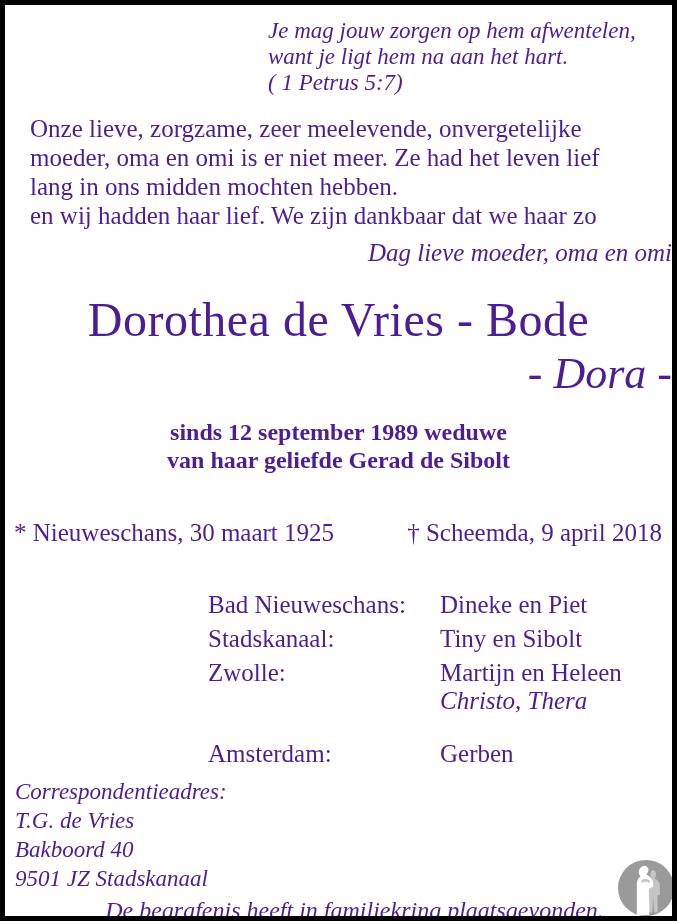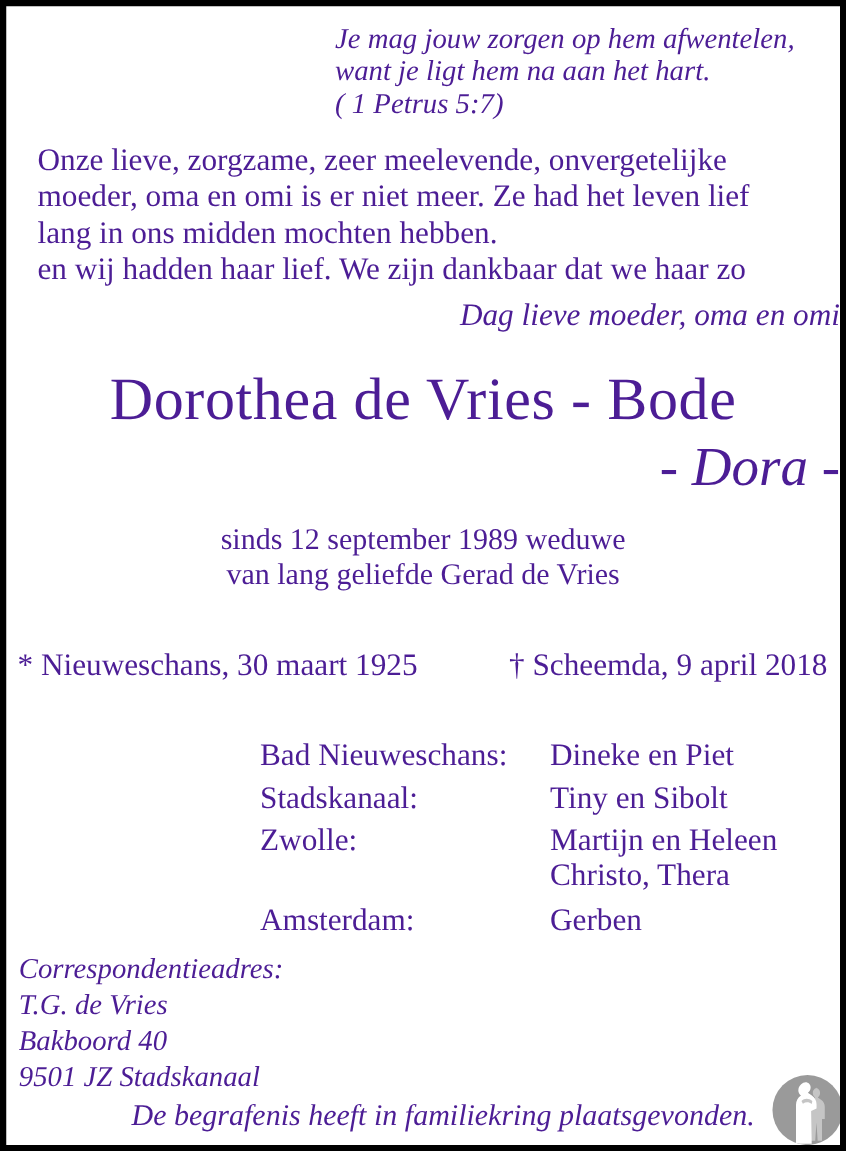--- a/index.html
+++ b/index.html
@@ -59,20 +59,21 @@
     font-size: 44px;
     line-height: 52px;
     padding-left: 28px;
   }
   
   .widow {
     margin-top: 18px;
     text-align: center;
     font-size: 24px;
     line-height: 28px;
+    font-weight: bold;
   }
   
   .dates {
     margin-top: 44px;
     display: flex;
     justify-content: space-between;
     padding: 0 10px 0 9px;
     font-size: 25px;
     line-height: 30px;
   }
@@ -86,22 +87,23 @@
     display: grid;
     grid-template-columns: 232px auto;
     margin-bottom: 5px;
   }
   .family-row .place,
   .family-row .names {
     line-height: 29px;
   }
   .family-row .grandchildren {
     grid-column: 2;
+    font-style: italic;
     line-height: 28px;
-    margin-bottom: 2px;
+    margin-bottom: 19px;
   }
   
   .correspondence {
     margin-top: 9px;
     margin-left: 10px;
     font-style: italic;
     font-size: 23px;
     line-height: 29px;
   }
   
@@ -141,21 +143,21 @@
     <div>en wij hadden haar lief. We zijn dankbaar dat we haar zo</div>
   </div>
 
   <div class="salutation">Dag lieve moeder, oma en omi</div>
 
   <div class="deceased-name">Dorothea de Vries - Bode</div>
   <div class="deceased-nickname">- Dora -</div>
 
   <div class="widow">
     <div>sinds 12 september 1989 weduwe</div>
-    <div>van lang geliefde Gerad de Vries</div>
+    <div>van haar geliefde Gerad de Sibolt</div>
   </div>
 
   <div class="dates">
     <span>* Nieuweschans, 30 maart 1925</span>
     <span>† Scheemda, 9 april 2018</span>
   </div>
 
   <div class="family">
     <div class="family-row">
       <span class="place">Bad Nieuweschans:</span>

